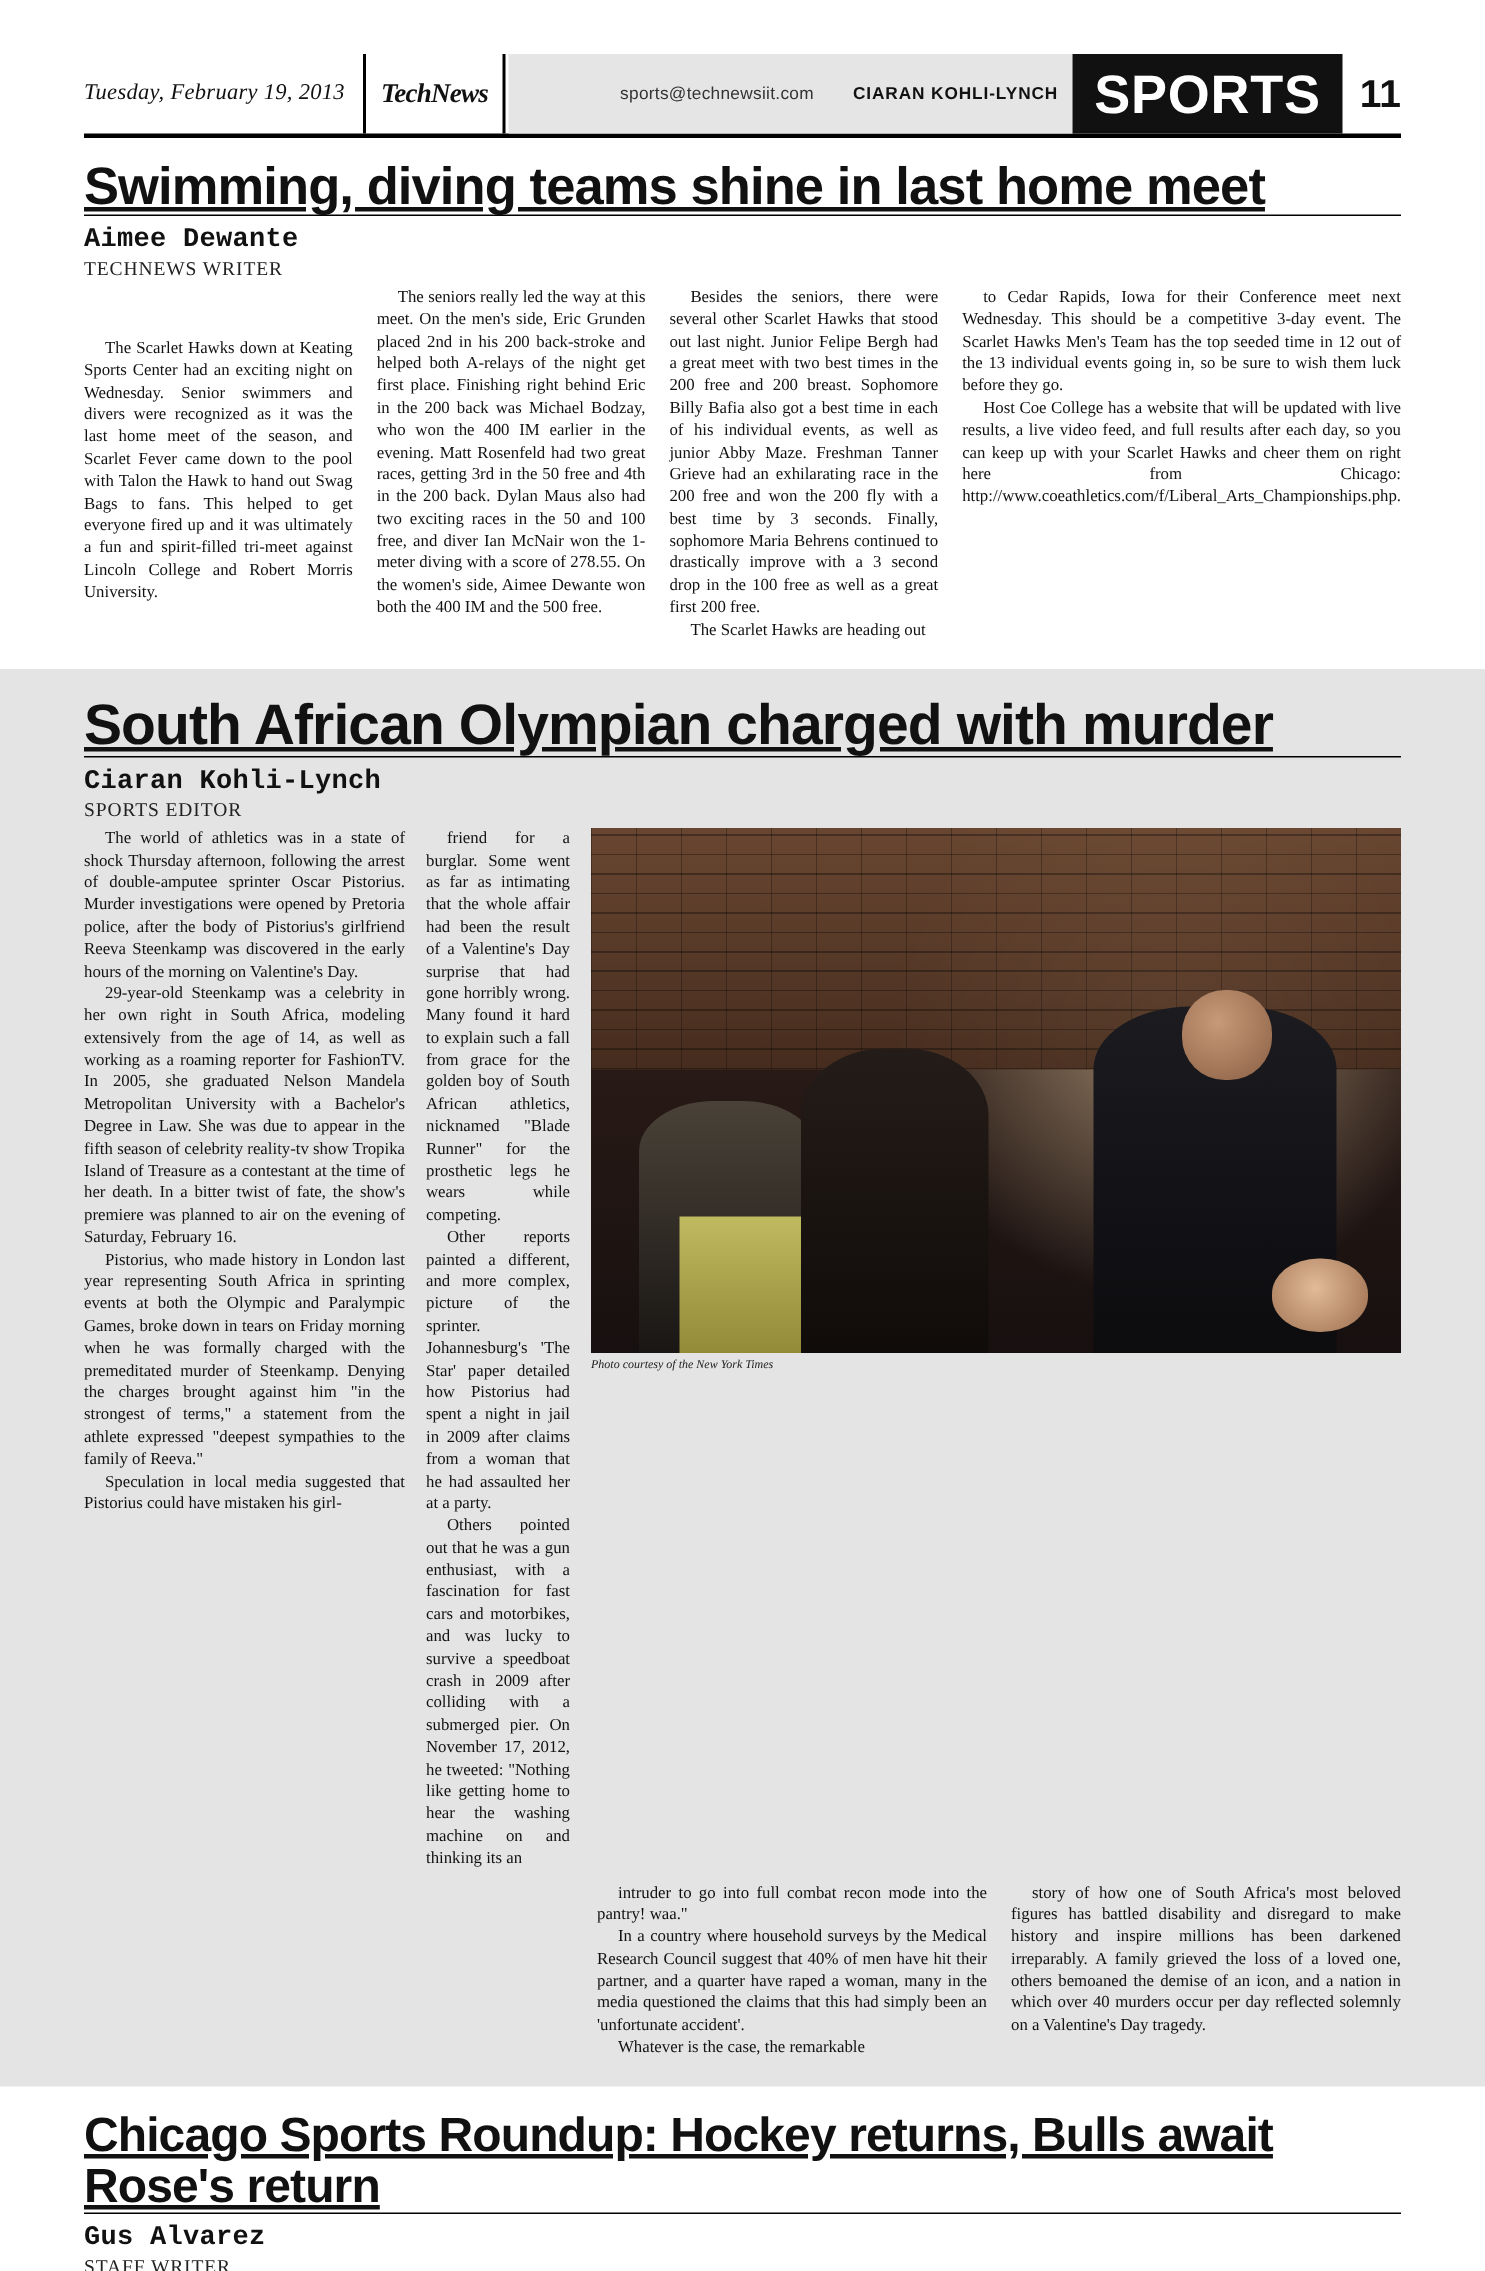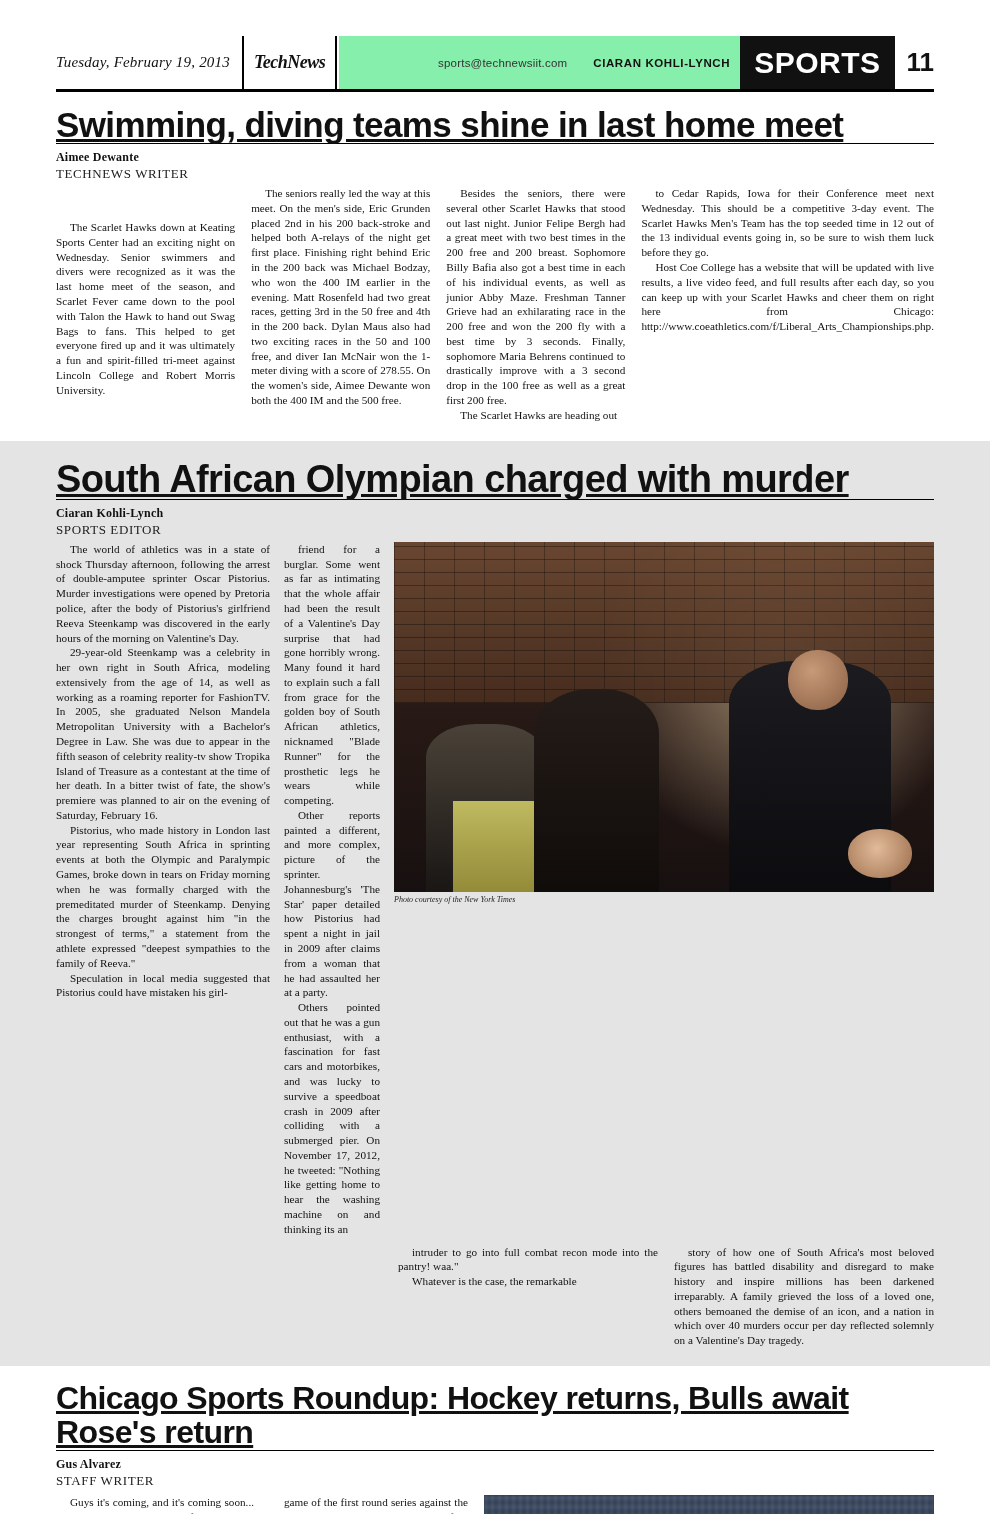--- a/index.html
+++ b/index.html
@@ -45,21 +45,21 @@
     border-left: 2px solid #000;
     border-right: 2px solid #000;
     font-family: "Liberation Serif", serif;
     font-weight: bold;
     font-size: 18px;
     letter-spacing: -0.5px;
     font-style: italic;
   }
   .masthead-strip {
     flex: 1;
-    background: #86efac;
+    background: #e5e5e5;
     display: flex;
     align-items: center;
     justify-content: flex-end;
     gap: 26px;
     padding-right: 10px;
     margin-left: 2px;
   }
   .masthead-email {
     font-family: "Liberation Sans", sans-serif;
     font-size: 11.5px;
@@ -71,21 +71,21 @@
     font-size: 11.5px;
     font-weight: bold;
     letter-spacing: .6px;
     color: #111;
   }
   .masthead-section {
     background: #111;
     color: #fff;
     font-family: "Liberation Sans", sans-serif;
     font-weight: bold;
-    font-size: 30px;
+    font-size: 36px;
     letter-spacing: .5px;
     display: flex;
     align-items: center;
     padding: 0 14px;
   }
   .masthead-pagenum {
     display: flex;
     align-items: center;
     padding-left: 12px;
     font-family: "Liberation Sans", sans-serif;
@@ -100,23 +100,23 @@
     font-weight: bold;
     font-size: 35px;
     line-height: 1.06;
     letter-spacing: -0.6px;
     margin: 14px 0 6px;
     text-decoration: underline;
   }
   .rule-under { border-bottom: 1px solid #000; }
 
   .byline-name {
-    font-family: Liberation Serif, serif;
-    font-weight: bold;
-    font-size: 12px;
+    font-family: Liberation Mono, monospace;
+    font-weight: bold;
+    font-size: 18px;
     letter-spacing: .2px;
   }
   .byline-role {
     font-family: Liberation Serif, serif;
     font-size: 13px;
     letter-spacing: .6px;
     color: #222;
     margin-top: 1px;
   }
 
@@ -305,20 +305,21 @@
         </div>
         <div class="photo-credit">Photo courtesy of the New York Times</div>
       </div>
     </div>
 
     <div class="olympian-lower">
       <div style="width:214px"></div>
       <div style="width:96px"></div>
       <div class="col">
         <p>intruder to go into full combat recon mode into the pantry! waa."</p>
+        <p>In a country where household surveys by the Medical Research Council suggest that 40% of men have hit their partner, and a quarter have raped a woman, many in the media questioned the claims that this had simply been an 'unfortunate accident'.</p>
         <p>Whatever is the case, the remarkable</p>
       </div>
       <div class="col">
         <p>story of how one of South Africa's most beloved figures has battled disability and disregard to make history and inspire millions has been darkened irreparably. A family grieved the loss of a loved one, others bemoaned the demise of an icon, and a nation in which over 40 murders occur per day reflected solemnly on a Valentine's Day tragedy.</p>
       </div>
     </div>
   </div>
 
   <div class="article" id="article-chicago">
     <h1 class="headline rule-under">Chicago Sports Roundup: Hockey returns, Bulls await Rose's return</h1>

